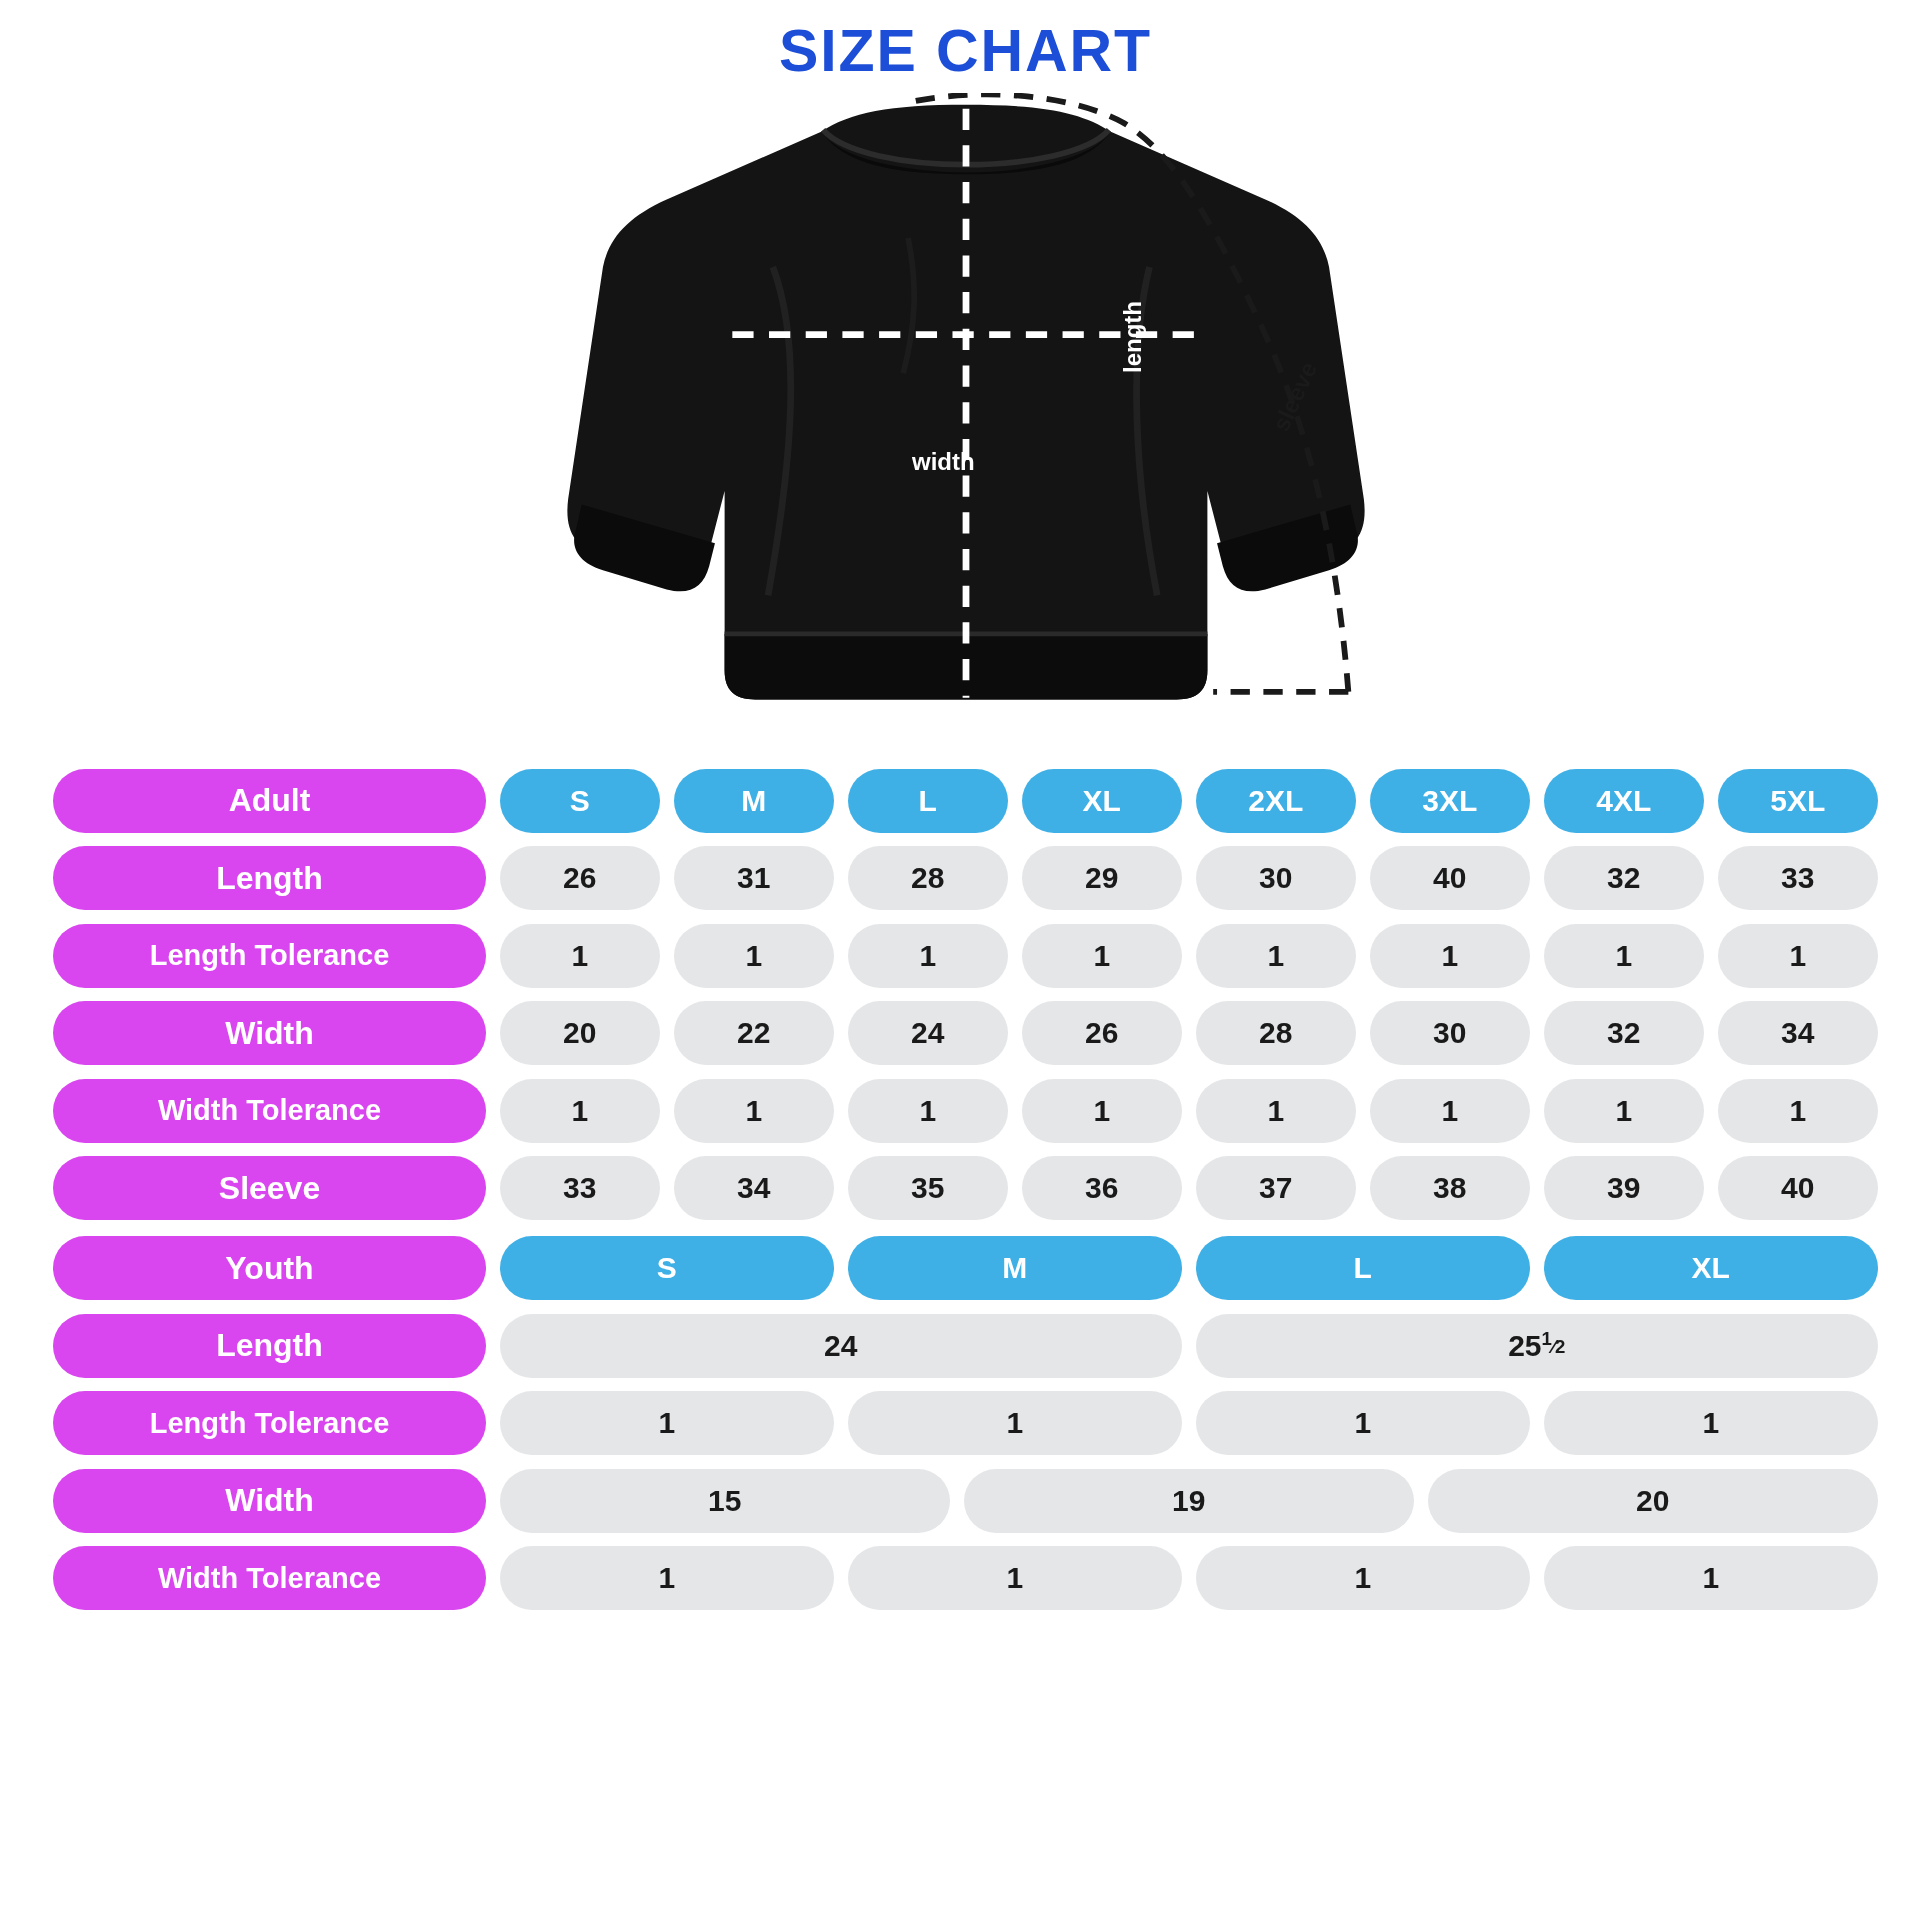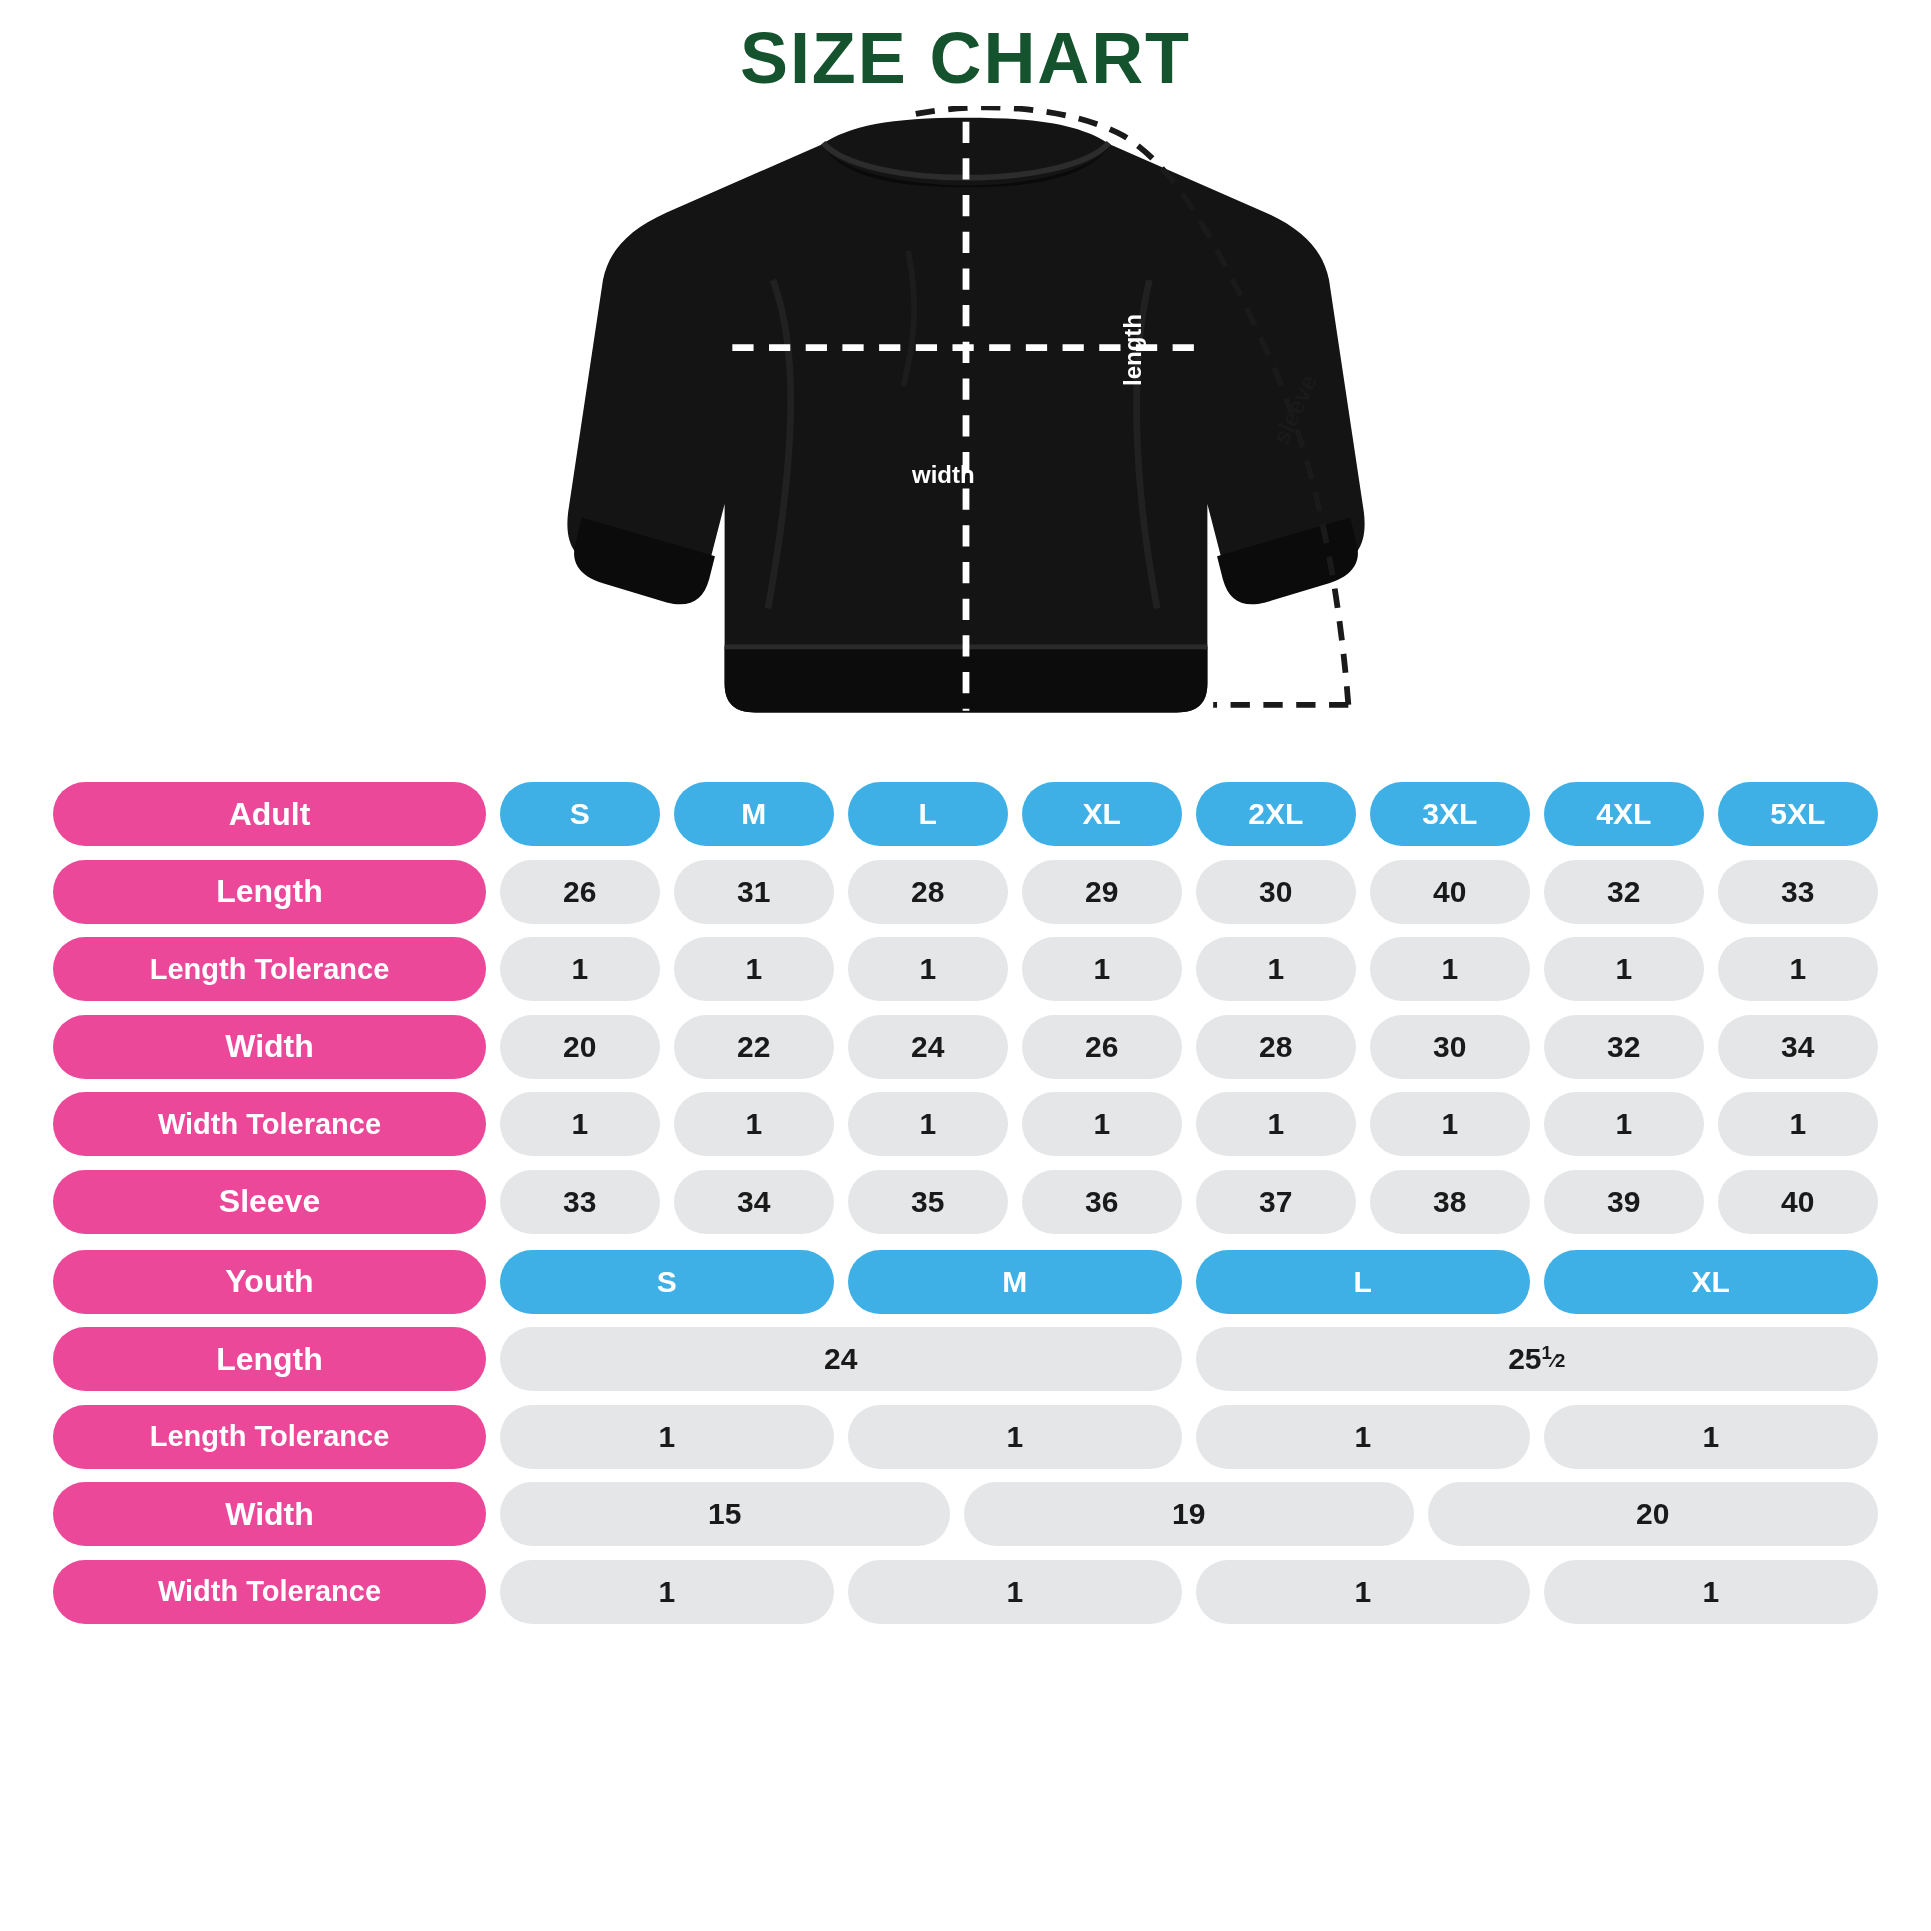--- a/index.html
+++ b/index.html
@@ -17,22 +17,22 @@
     position: relative;
     width: 1931px;
     height: 1931px;
     box-sizing: border-box;
     padding: 0 53px;
   }
 
   
   .title {
     text-align: center;
-    color: #14532d;
-    font-size: 72px;
+    color: #1d4ed8;
+    font-size: 59px;
     font-weight: bold;
     letter-spacing: 1.9px;
     padding-top: 21px;
     line-height: 1.05;
   }
 
   
   .garment-wrap {
     position: relative;
     height: 676px;
@@ -94,21 +94,21 @@
     color: #1a1a1a;
     background: #e4e6e8;
   }
   .head-cell {
     background: #3FB0E6;
     color: #ffffff;
   }
   .label-cell {
     width: 433px;
     flex: 0 0 433px;
-    background: #ec4899;
+    background: #d946ef;
     color: #ffffff;
     font-size: 32px;
   }
   .label-cell.small {
     font-size: 29px;
   }
   .data-cell {
     flex: 1 1 0;
   }
   .frac {

